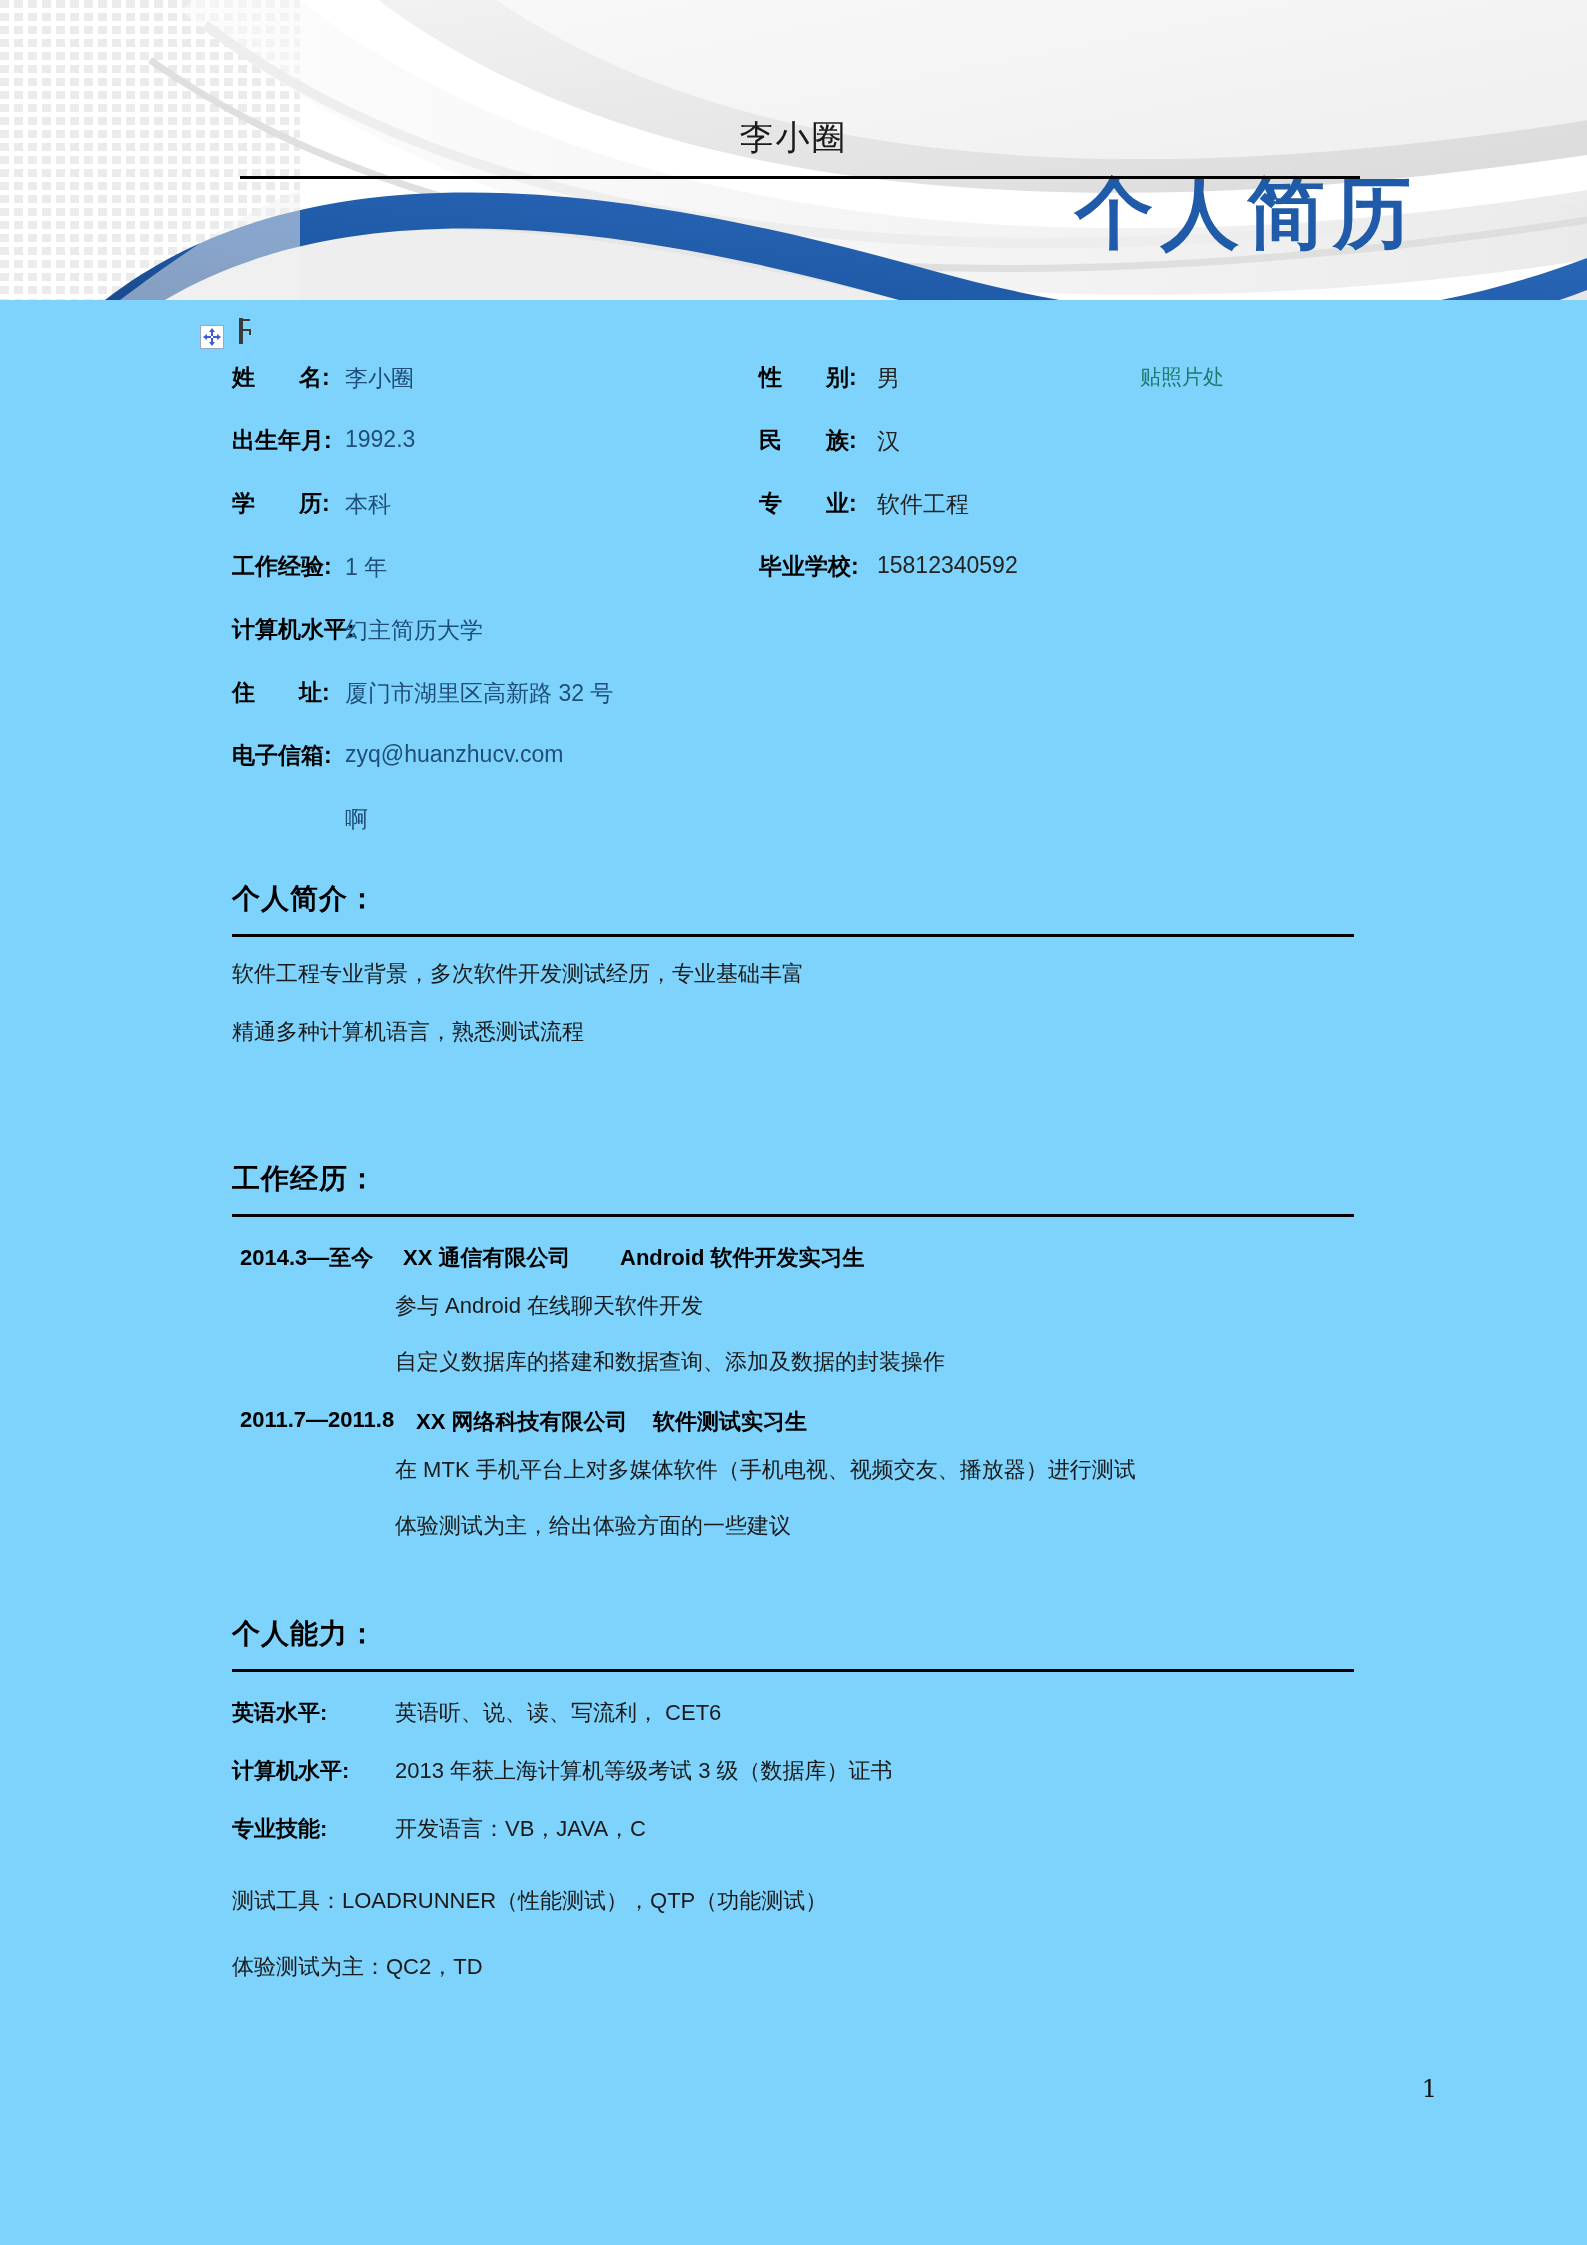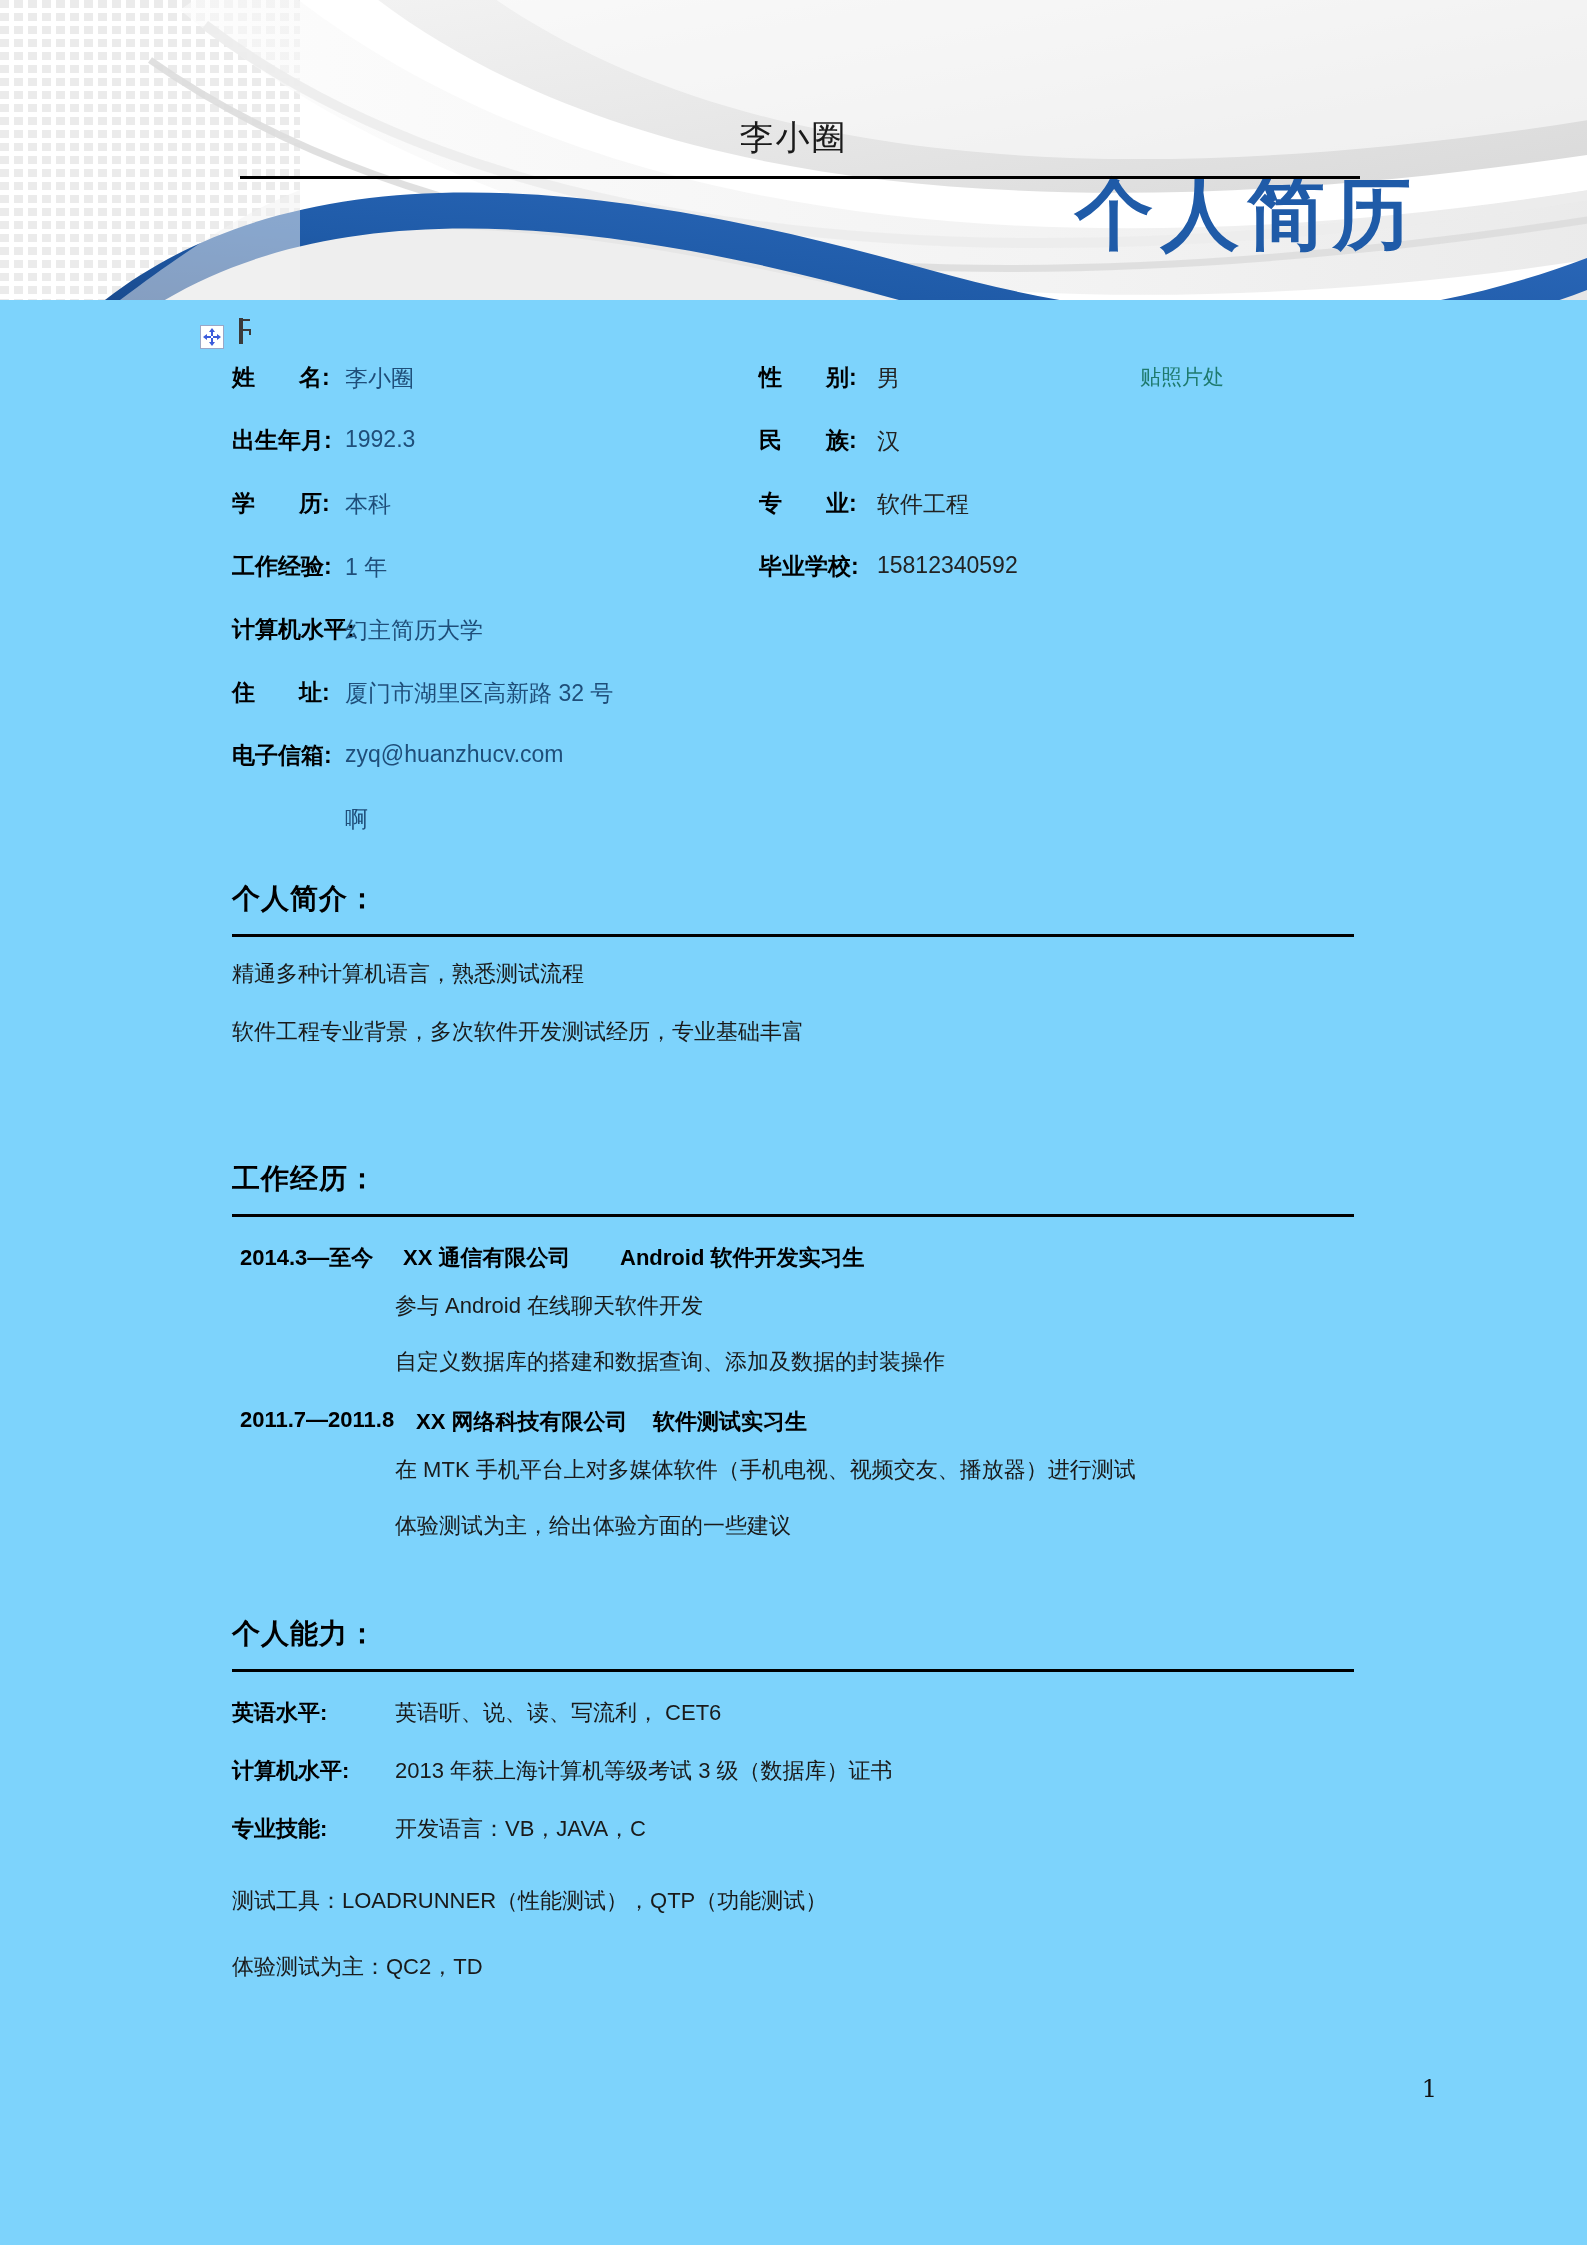--- a/index.html
+++ b/index.html
@@ -45,21 +45,21 @@
     font-size: 34px;
     color: #1a1a1a;
     letter-spacing: 2px;
     z-index: 6;
     white-space: nowrap;
   }
   .banner-title {
     position: absolute;
     left: 1075px;
     top: 175px;
-    font-family: Liberation Sans, sans-serif;
+    font-family: Liberation Serif, serif;
     font-size: 78px;
     font-weight: 700;
     color: #1f5ba8;
     letter-spacing: 8px;
     z-index: 6;
     white-space: nowrap;
     line-height: 1;
   }
   .banner-rule {
     position: absolute;
@@ -374,22 +374,22 @@
 
     <div class="info-row">
       <div class="val col-l-val">啊</div>
     </div>
 
   </div>
 
   <div class="section" style="top:880px;">
     <div class="sec-title">个人简介：</div>
     <div class="sec-rule"></div>
+    <div class="para">软件工程专业背景，多次软件开发测试经历，专业基础丰富</div>
     <div class="para">精通多种计算机语言，熟悉测试流程</div>
-    <div class="para">软件工程专业背景，多次软件开发测试经历，专业基础丰富</div>
   </div>
 
   <div class="section" style="top:1160px;">
     <div class="sec-title">工作经历：</div>
     <div class="sec-rule"></div>
 
     <div class="job">
       <div class="job-head">
         <span class="job-date">2014.3—至今</span>
         <span class="job-company" style="left:163px;">XX 通信有限公司</span>

